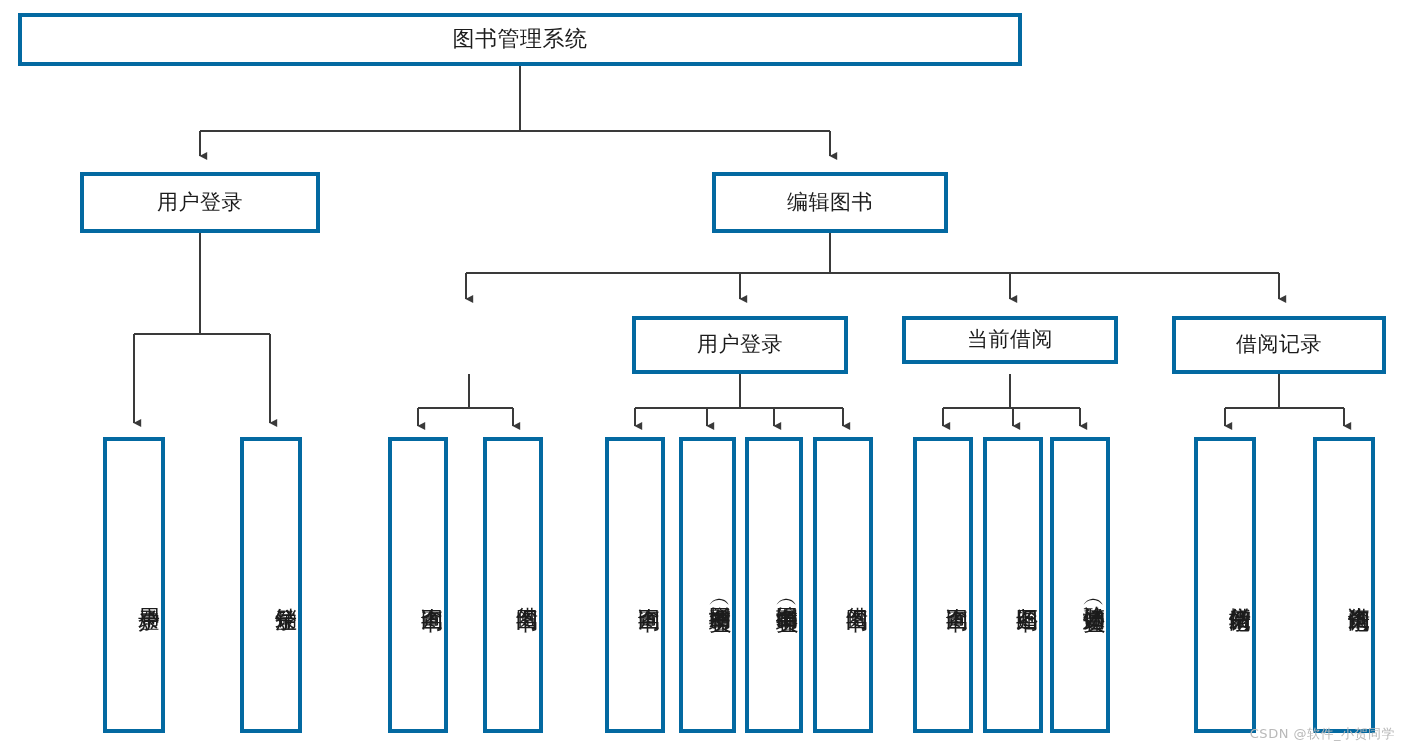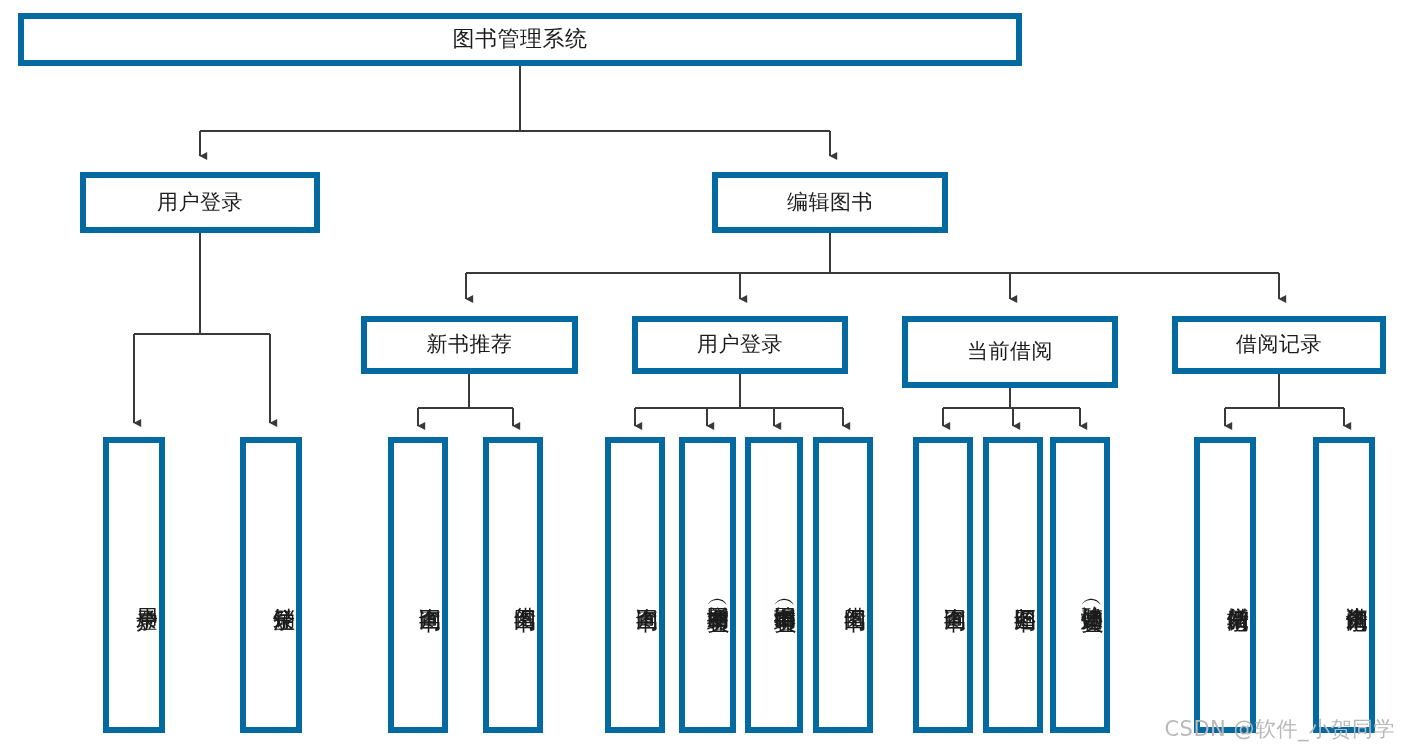--- a/index.html
+++ b/index.html
@@ -22,21 +22,21 @@
     position: absolute;
     left: 0;
     top: 0;
     width: 1405px;
     height: 747px;
     pointer-events: none;
   }
   .node {
     position: absolute;
     box-sizing: border-box;
-    border: 6px solid #0369a1;
+    border: 4px solid #0369a1;
     background: #ffffff;
     display: flex;
     align-items: center;
     justify-content: center;
     color: #1c1c1c;
     text-align: center;
   }
   .node-h {
     font-size: 21px;
     letter-spacing: 0.5px;
@@ -57,21 +57,21 @@
   }
   .node-v .vlabel {
     writing-mode: vertical-rl;
     text-orientation: upright;
     white-space: nowrap;
   }
   #watermark {
     position: absolute;
     right: 10px;
     bottom: 4px;
-    font-size: 21px;
+    font-size: 13px;
     color: #b9b9b9;
     letter-spacing: 0.5px;
     user-select: none;
     white-space: nowrap;
   }
 </style>
 </head>
 <body>
 
 <div id="diagram-root">
@@ -131,29 +131,26 @@
   </div>
 
   <div class="node node-h" style="left:80px; top:172px; width:240px; height:61px;">
     <span>用户登录</span>
   </div>
 
   <div class="node node-h" style="left:712px; top:172px; width:236px; height:61px;">
     <span>编辑图书</span>
   </div>
 
-  <div class="node node-h" style="left:361px; top:316px; width:217px; height:58px;">
-    <span>新书推荐</span>
-  </div>
 
   <div class="node node-h" style="left:632px; top:316px; width:216px; height:58px;">
     <span>用户登录</span>
   </div>
 
-  <div class="node node-h" style="left:902px; top:316px; width:216px; height:72px;">
+  <div class="node node-h" style="left:902px; top:316px; width:216px; height:48px;">
     <span>当前借阅</span>
   </div>
 
   <div class="node node-h" style="left:1172px; top:316px; width:214px; height:58px;">
     <span>借阅记录</span>
   </div>
 
   <div class="node node-v" style="left:103px; top:437px; width:62px; height:296px;">
     <span class="vlabel">用户登录</span>
   </div>

